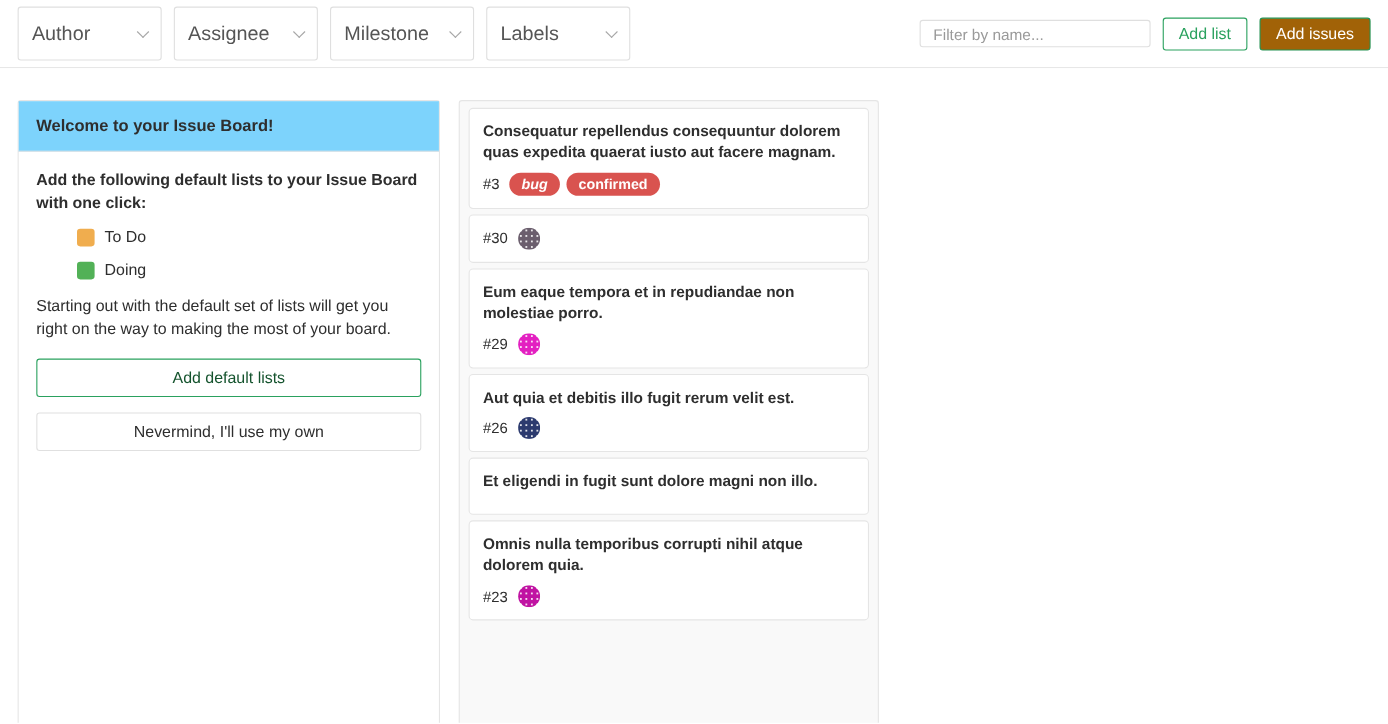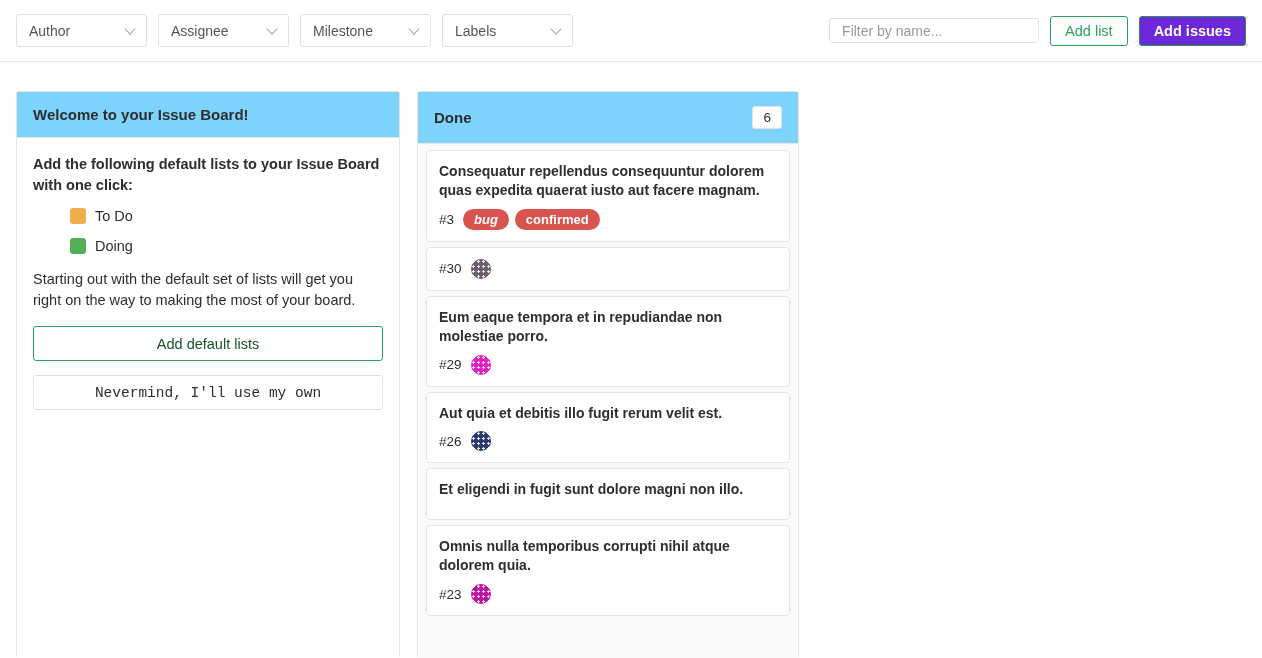--- a/index.html
+++ b/index.html
@@ -11,24 +11,24 @@
     color: #2e2e2e;
   }
 
   
   .topbar {
     display: flex; align-items: center;
     height: 62px; padding: 0 16px;
     background: #fff; border-bottom: 1px solid #e5e5e5;
   }
   .dropdown {
-    width: 131px; height: 33px; margin-right: 11px;
+    width: 131px; height: 49px; margin-right: 11px;
     border: 1px solid #dfdfdf; border-radius: 3px; background: #fff;
     display: flex; align-items: center; justify-content: space-between;
-    padding: 0 12px; font-size: 14px; color: #555; cursor: pointer;
+    padding: 0 12px; font-size: 18px; color: #555; cursor: pointer;
   }
   .chevron {
     width: 8px; height: 8px; margin-top: -4px;
     border-right: 1.5px solid #a7a7a7; border-bottom: 1.5px solid #a7a7a7;
     transform: rotate(45deg);
   }
   .topbar-right { margin-left: auto; display: flex; align-items: center; }
   .search-input {
     width: 210px; height: 25px; border: 1px solid #dfdfdf; border-radius: 3px;
     padding: 0 12px; font-size: 14px; color: #333; outline: none;
@@ -36,21 +36,21 @@
   }
   .search-input::placeholder { color: #9a9a9a; }
   .btn { height: 30px; border-radius: 3px; font-size: 14.5px; cursor: pointer;
          font-family: "Liberation Sans", "DejaVu Sans", sans-serif; }
   .btn-add-list {
     margin-left: 11px; padding: 0 14px;
     background: #fff; border: 1px solid #2aa15e; color: #2aa15e;
   }
   .btn-add-issues {
     margin-left: 11px; padding: 0 14px;
-    background: #6d28d9; border: 1px solid #249253; color: #fff; font-weight: 700;
+    background: #a16207; border: 1px solid #249253; color: #fff; font-weight: 400;
   }
 
   
   .board { position: relative; height: 595px; background: #fff; overflow: hidden; }
 
   .panel {
     position: absolute; top: 29px; height: 600px;
     border: 1px solid #e5e5e5; border-radius: 3px 3px 0 0;
     display: flex; flex-direction: column;
   }
@@ -67,21 +67,21 @@
   .welcome-intro { margin: 0 0 11px; font-weight: bold; }
   .default-list-row { display: flex; align-items: center; margin: 9px 0 9px 37px; }
   .list-swatch { width: 16px; height: 16px; border-radius: 3px; margin-right: 9px; flex: 0 0 auto; }
   .welcome-outro { margin: 13px 0 0; }
   .panel-btn {
     display: block; width: 100%; height: 35px; margin-top: 16px;
     background: #fff; border-radius: 3px; font-size: 14.5px; cursor: pointer;
     font-family: "Liberation Sans", "DejaVu Sans", sans-serif;
   }
   .btn-add-default { border: 1px solid #2aa15e; color: #14532d; }
-  .btn-nevermind { border: 1px solid #e0e0e0; color: #2e2e2e; margin-top: 14px; font-family: Liberation Mono, monospace; }
+  .btn-nevermind { border: 1px solid #e0e0e0; color: #2e2e2e; margin-top: 14px; }
 
   
   .done-column { left: 417px; width: 382px; background: #f9f9f9; }
   .count-badge {
     background: #fff; border: 1px solid #e3e3e3; border-radius: 3px;
     padding: 3px 10px; font-size: 13.5px; font-weight: 400; color: #2e2e2e;
   }
   .board-list { flex: 1 1 auto; padding: 6px 8px; overflow: hidden; }
   .card {
     background: #fff; border: 1px solid #e5e5e5; border-radius: 4px;
@@ -150,24 +150,20 @@
       </div>
 
       <p class="welcome-outro">Starting out with the default set of lists will get you right on the way to making the most of your board.</p>
 
       <button class="panel-btn btn-add-default">Add default lists</button>
       <button class="panel-btn btn-nevermind">Nevermind, I'll use my own</button>
     </div>
   </div>
 
   <div class="panel done-column">
-    <div class="panel-header">
-      <span>Done</span>
-      <span class="count-badge">6</span>
-    </div>
 
     <div class="board-list">
 
       <div class="card">
         <h4 class="card-title">Consequatur repellendus consequuntur dolorem quas expedita quaerat iusto aut facere magnam.</h4>
         <div class="card-footer">
           <span class="issue-number">#3</span>
           <span class="label-pill" style="background-color: rgb(217, 83, 79); font-style: italic;">bug</span>
           <span class="label-pill" style="background-color: rgb(217, 83, 79);">confirmed</span>
         </div>

